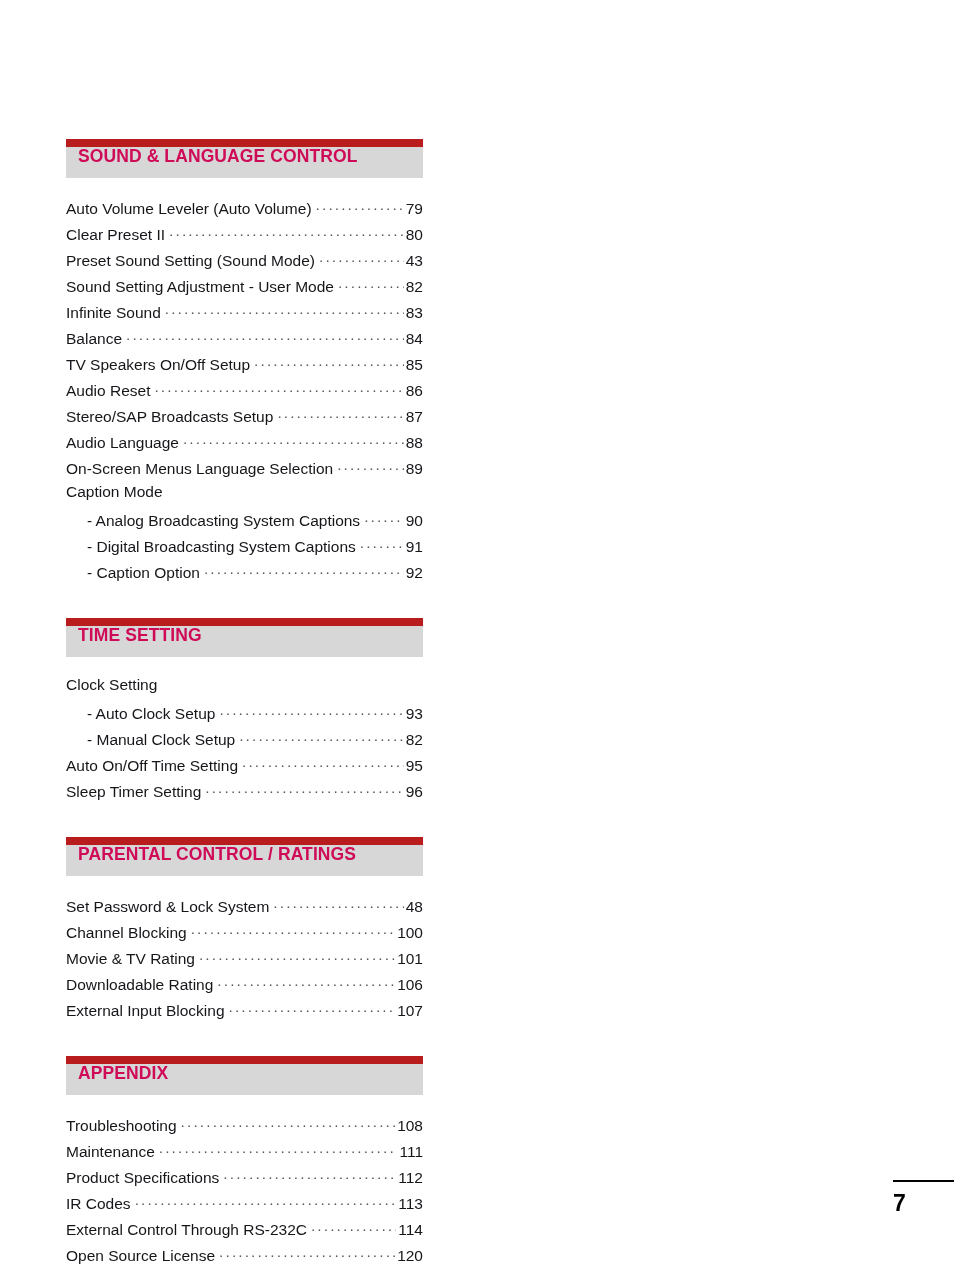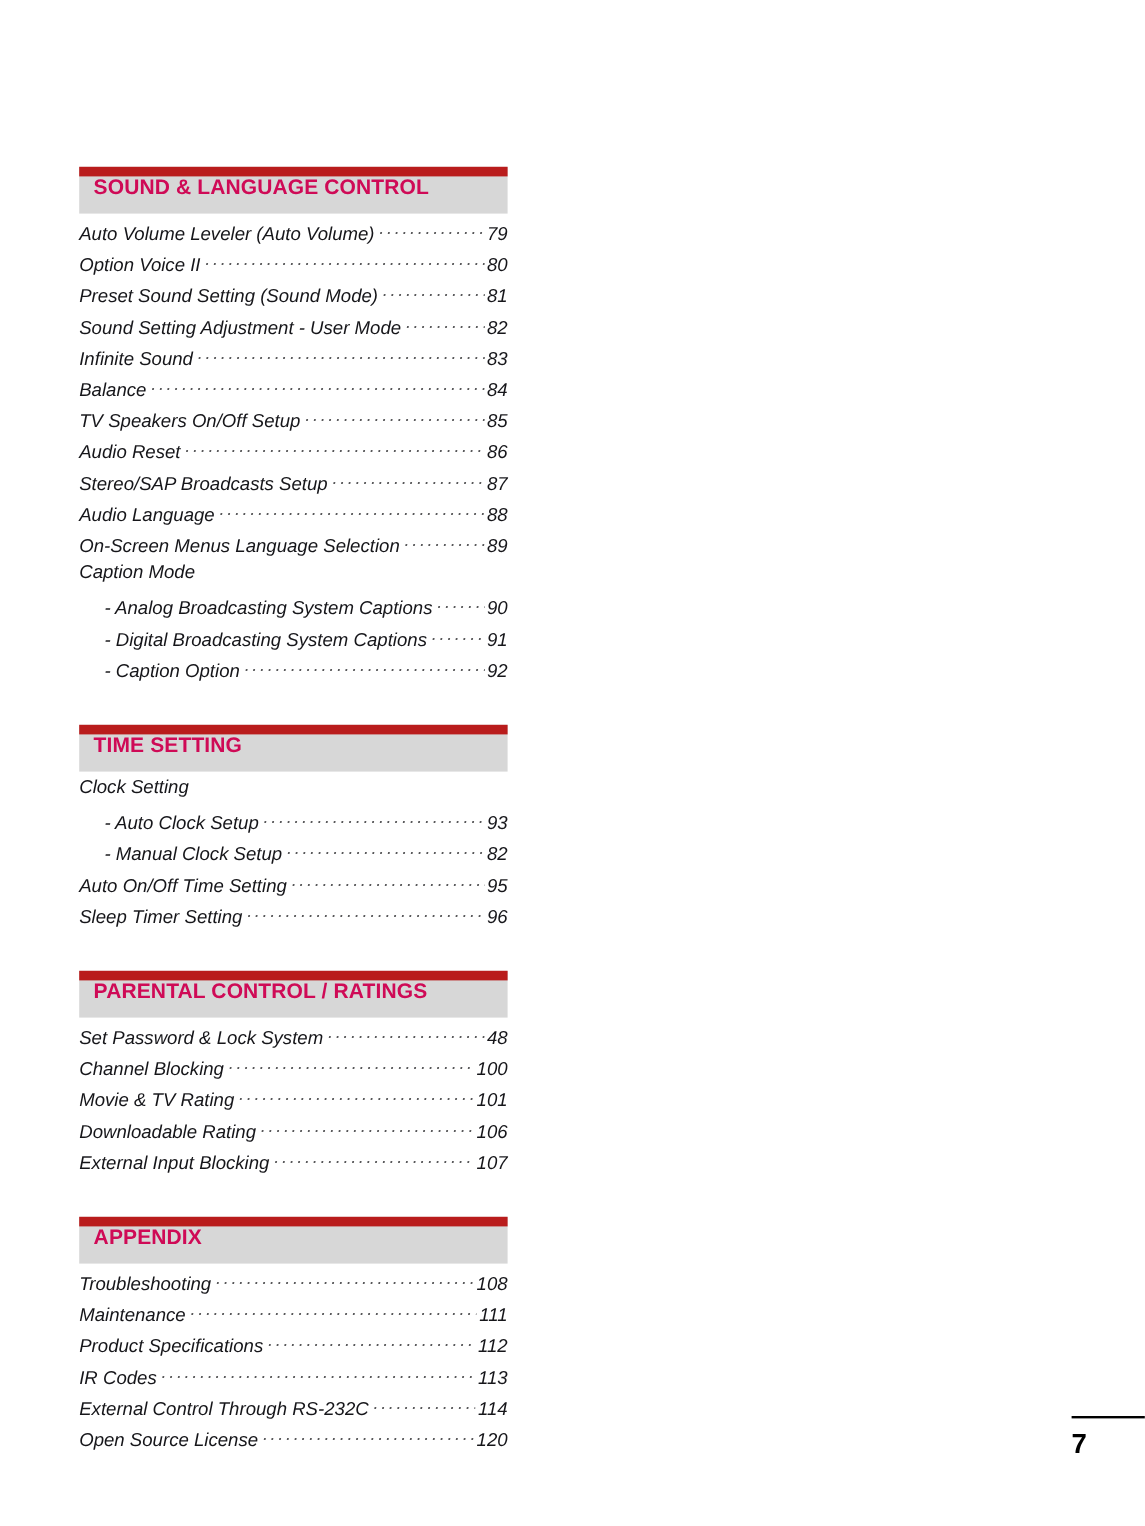--- a/index.html
+++ b/index.html
@@ -50,22 +50,21 @@
   .section-title {
     color: #cf0a56;
     font-size: 17.5px;
     font-weight: bold;
     letter-spacing: 0.1px;
     line-height: 1;
     white-space: nowrap;
   }
 
   .entries {
-    padding-top: 6px;
-    font-style: italic;
+    padding-top: 20px;
   }
 
   
   .entry {
     display: flex;
     align-items: baseline;
     font-size: 15.5px;
     color: #16161a;
     line-height: 1;
     height: 26px;
@@ -140,28 +139,28 @@
         <div class="section-header">
           <div class="section-title">SOUND &amp; LANGUAGE CONTROL</div>
         </div>
         <div class="entries">
           <div class="entry">
             <span class="label">Auto Volume Leveler (Auto Volume)</span>
             <span class="leader"></span>
             <span class="page-num">79</span>
           </div>
           <div class="entry">
-            <span class="label">Option Voice II</span>
+            <span class="label">Clear Preset II</span>
             <span class="leader"></span>
             <span class="page-num">80</span>
           </div>
           <div class="entry">
             <span class="label">Preset Sound Setting (Sound Mode)</span>
             <span class="leader"></span>
-            <span class="page-num">81</span>
+            <span class="page-num">43</span>
           </div>
           <div class="entry">
             <span class="label">Sound Setting Adjustment - User Mode</span>
             <span class="leader"></span>
             <span class="page-num">82</span>
           </div>
           <div class="entry">
             <span class="label">Infinite Sound</span>
             <span class="leader"></span>
             <span class="page-num">83</span>

